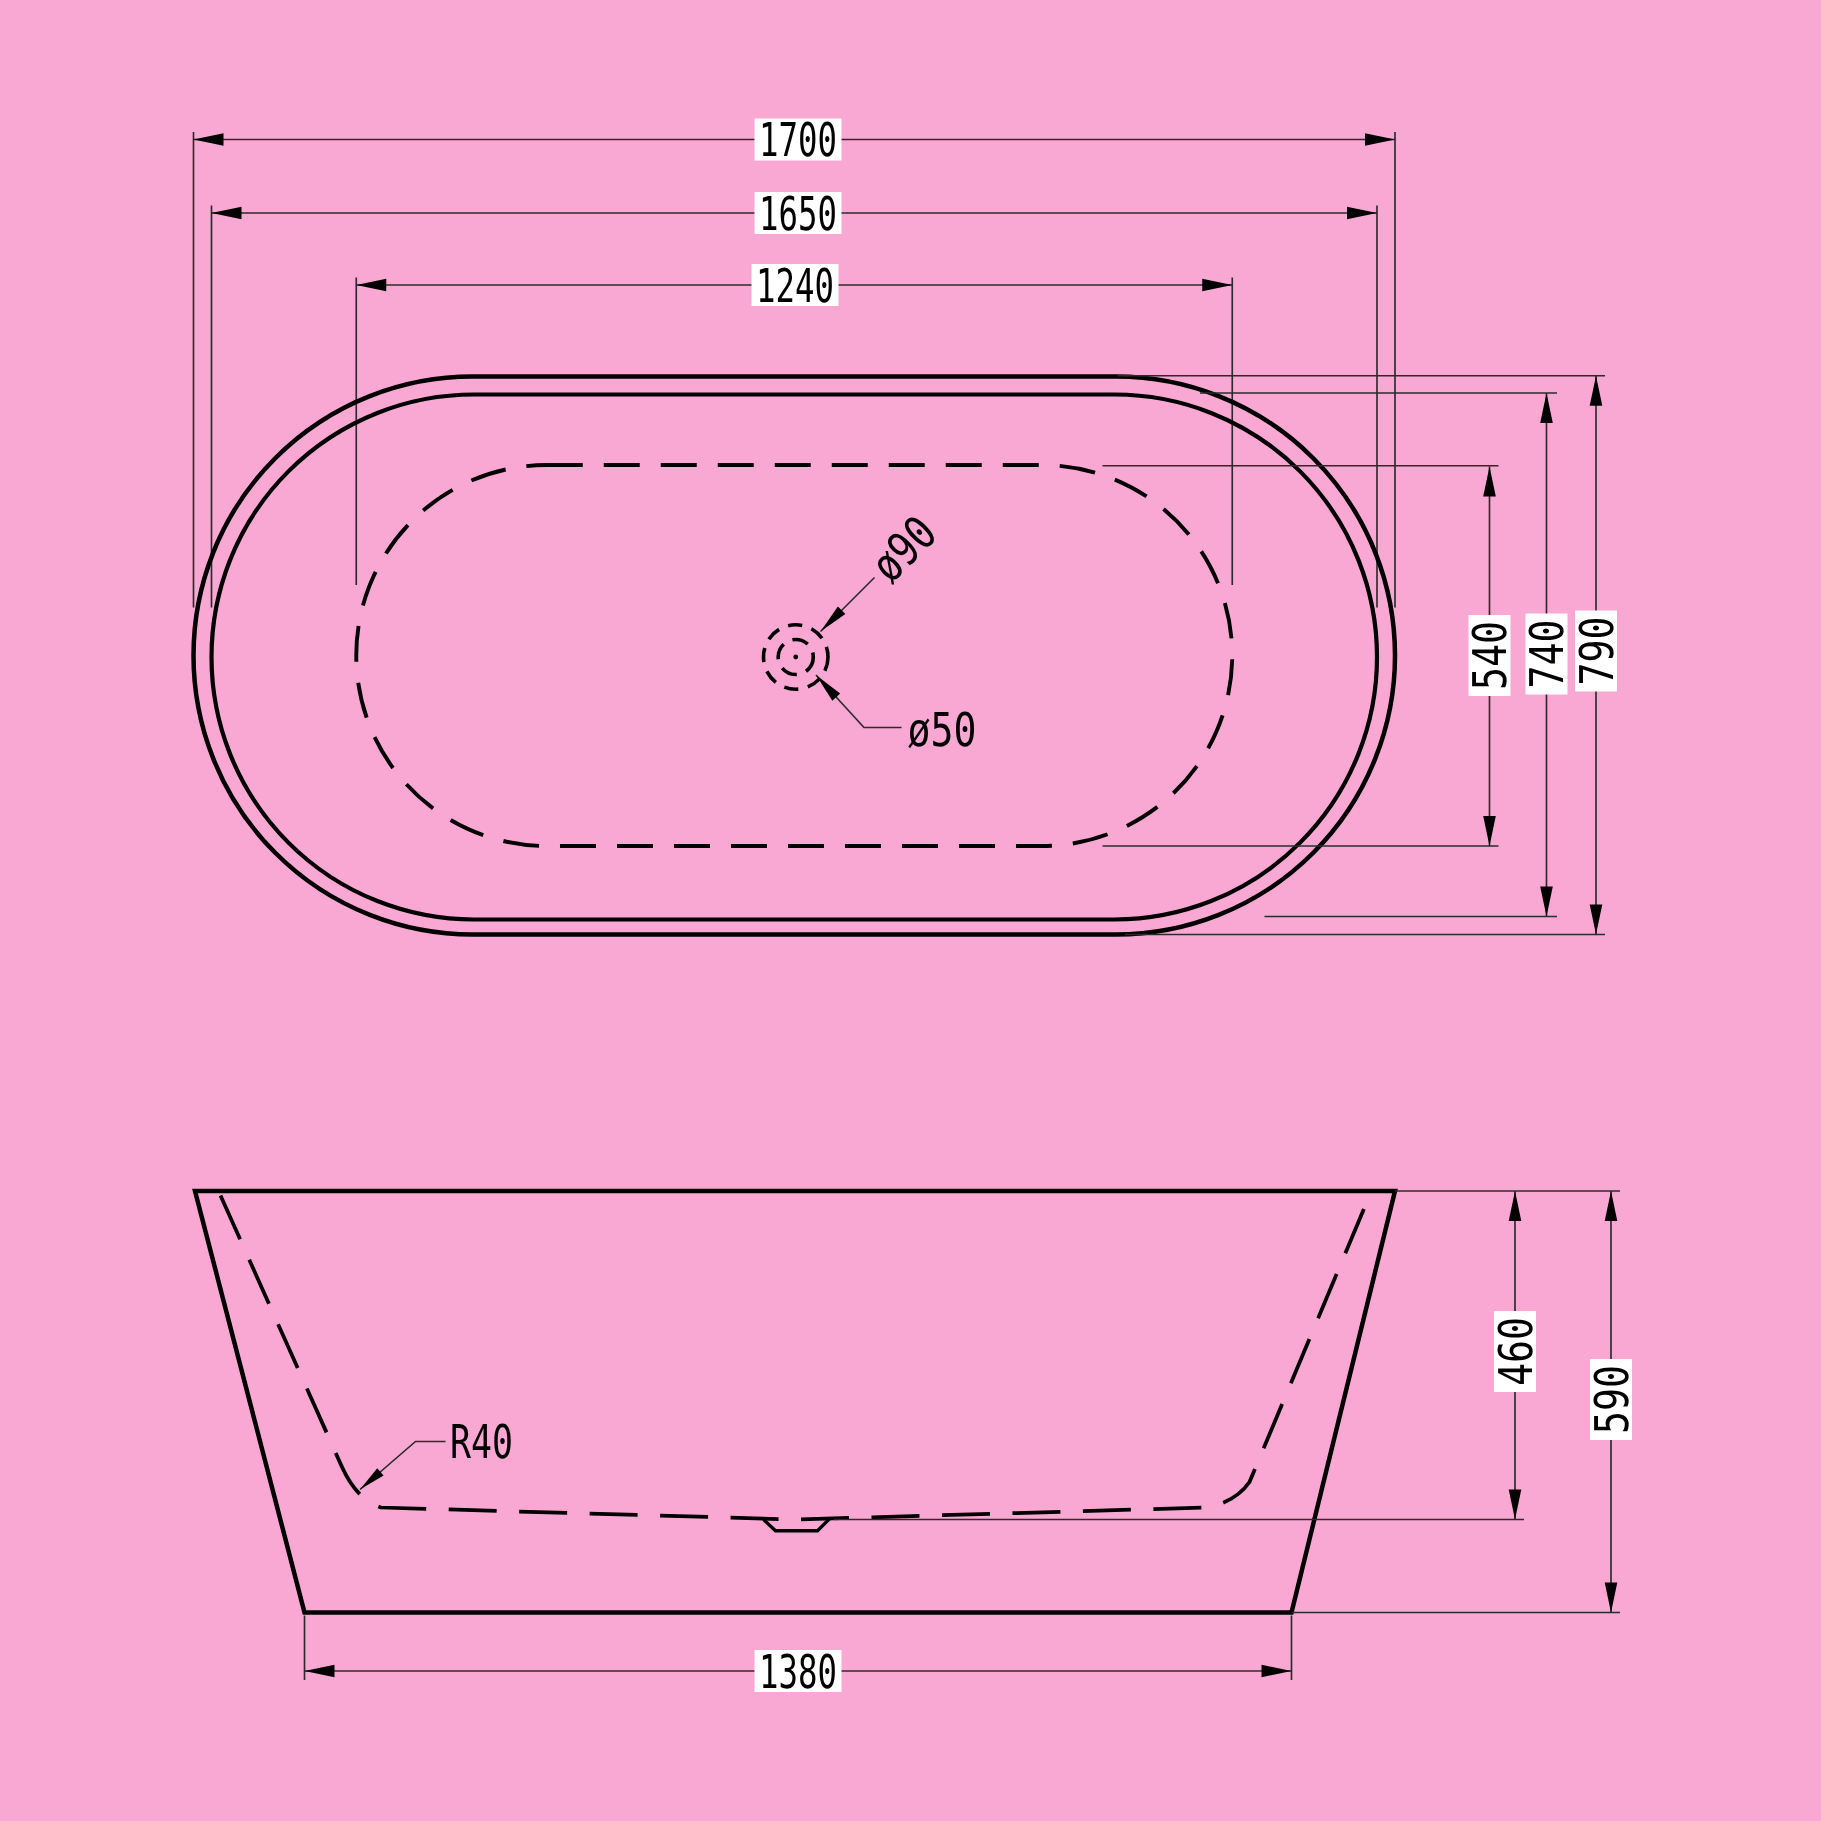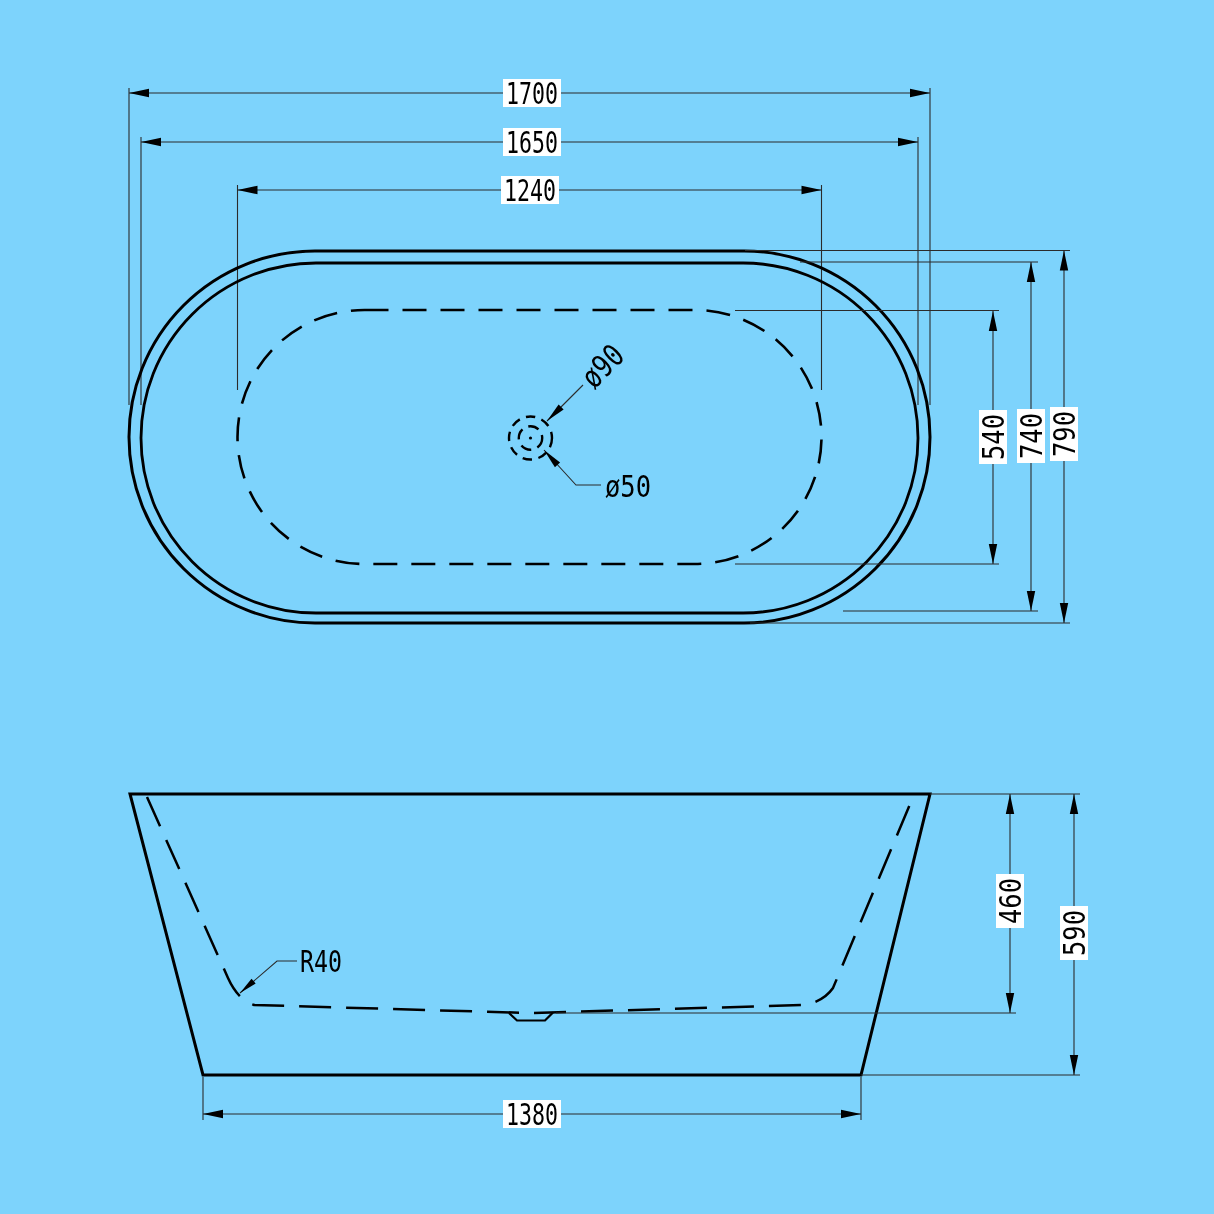--- a/index.html
+++ b/index.html
@@ -1,16 +1,16 @@
 <!DOCTYPE html>
 <html><head>
 <meta charset="utf-8">
 <style>
   html,body{margin:0;padding:0;background:#ffffff;}
-  .frame{width:1214px;height:1214px;background:#7dd3fc;overflow:hidden;}
+  .frame{width:1214px;height:1214px;background:#f9a8d4;overflow:hidden;}
   svg{display:block;}
   .outline{fill:none;stroke:#000000;stroke-width:3;}
   .outline-rim{fill:none;stroke:#000000;stroke-width:2.8;}
   .dashed{fill:none;stroke:#000000;stroke-width:2.6;stroke-dasharray:24 14;}
   .dashed-side{fill:none;stroke:#000000;stroke-width:2.5;stroke-dasharray:32 15;}
   .drain-dash-outer{fill:none;stroke:#000000;stroke-width:2.4;stroke-dasharray:9.5 6.5;}
   .drain-dash-inner{fill:none;stroke:#000000;stroke-width:2.4;stroke-dasharray:11 6.5;}
   .dim{fill:none;stroke:#2b2b2b;stroke-width:1.1;}
   .arw{fill:#000000;stroke:none;}
   .gap{fill:#ffffff;stroke:none;}

